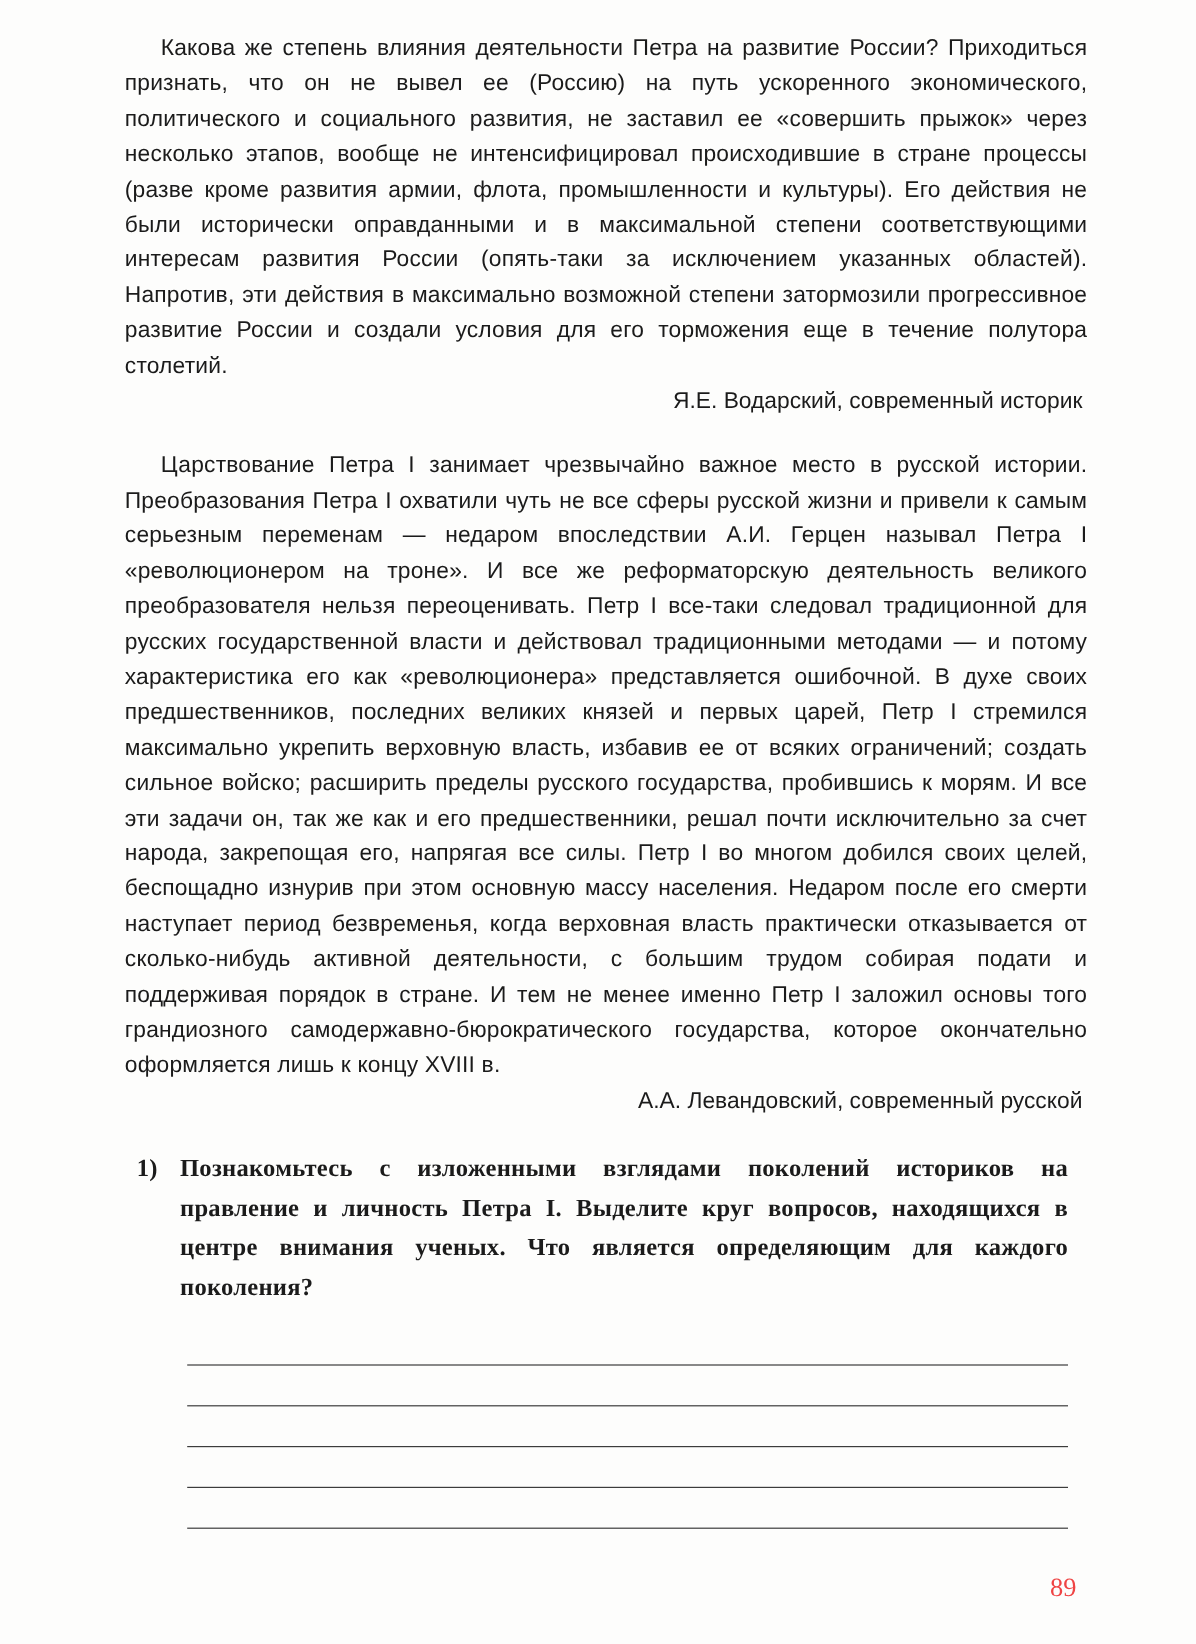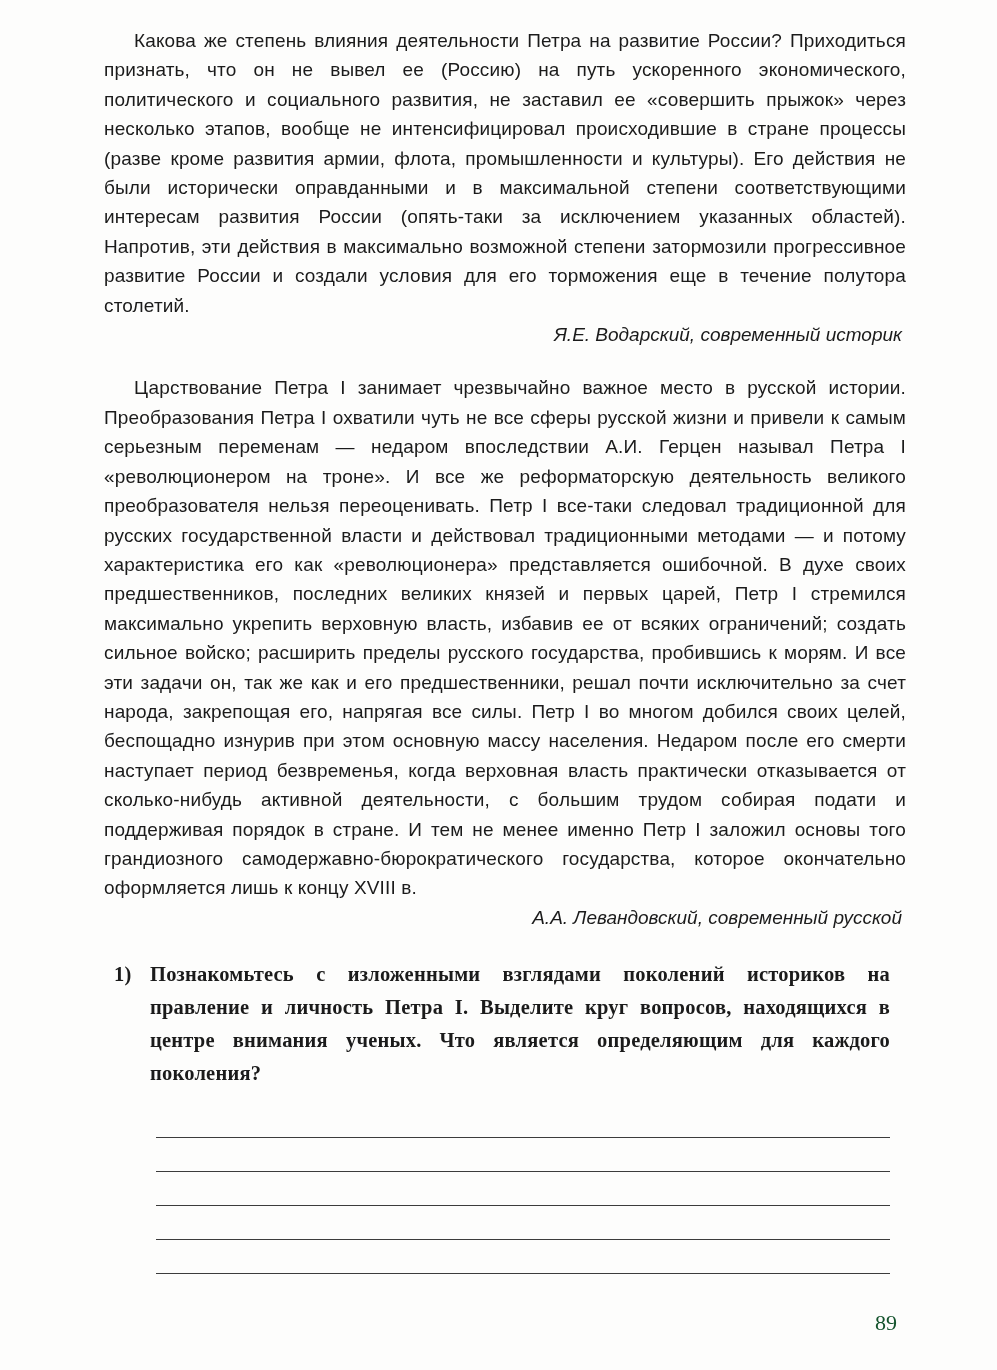--- a/index.html
+++ b/index.html
@@ -29,21 +29,20 @@
     font-size: 19px;
     line-height: 29.4px;
     letter-spacing: 0.15px;
     text-align: justify;
     text-indent: 30px;
   }
   .attribution {
     margin: 0 0 24px 0;
     padding-right: 4px;
     font-family: "Liberation Sans", sans-serif;
-    font-style: italic;
     font-size: 19px;
     line-height: 29.4px;
     text-align: right;
   }
   .question {
     display: flex;
     margin: 26px 0 0 10px;
     font-family: "Liberation Serif", serif;
     font-weight: bold;
     font-size: 20.5px;
@@ -65,21 +64,21 @@
   .answer-line {
     height: 33px;
     border-bottom: 1.4px solid #3c3c3c;
   }
   .page-number {
     position: absolute;
     right: 100px;
     bottom: 34px;
     font-family: "Liberation Serif", serif;
     font-size: 22px;
-    color: #14532d;
+    color: #ef4444;
   }
 </style>
 </head>
 <body>
 
 <div class="page">
   <div class="content">
 
     <p class="body-text">Какова же степень влияния деятельности Петра на развитие России? Приходиться признать, что он не вывел ее (Россию) на путь ускоренного экономического, политического и социального развития, не заставил ее «совершить прыжок» через несколько этапов, вообще не интенсифицировал происходившие в стране процессы (разве кроме развития армии, флота, промышленности и культуры). Его действия не были исторически оправданными и в максимальной степени соответствующими интересам развития России (опять-таки за исключением указанных областей). Напротив, эти действия в максимально возможной степени затормозили прогрессивное развитие России и создали условия для его торможения еще в течение полутора столетий.</p>
 

